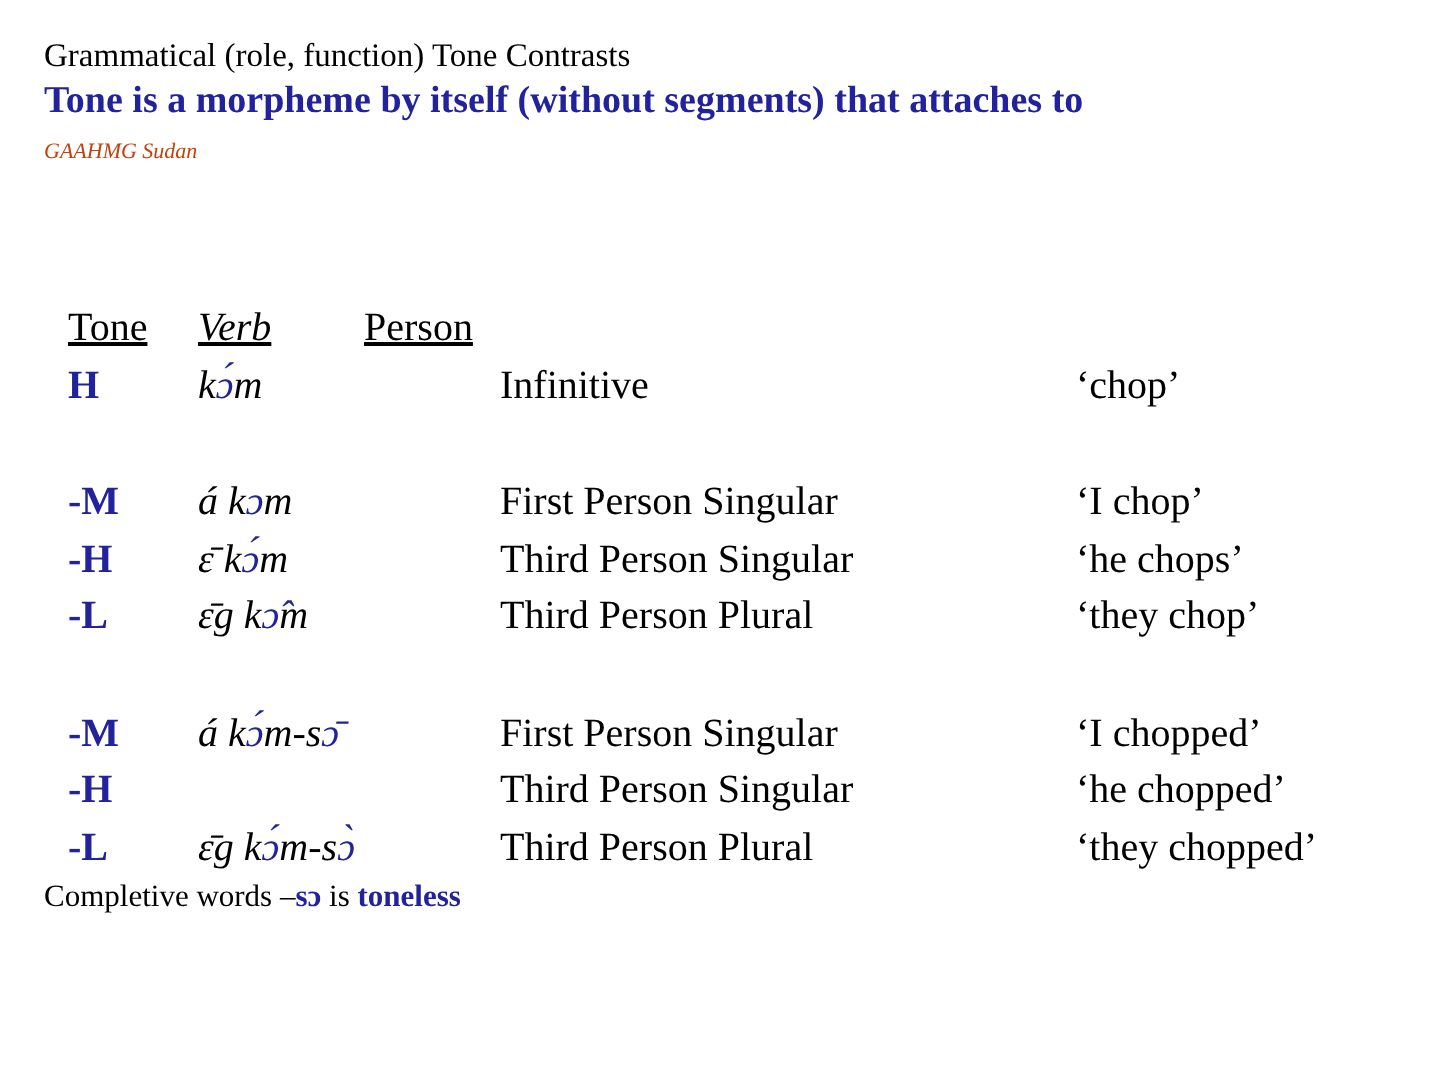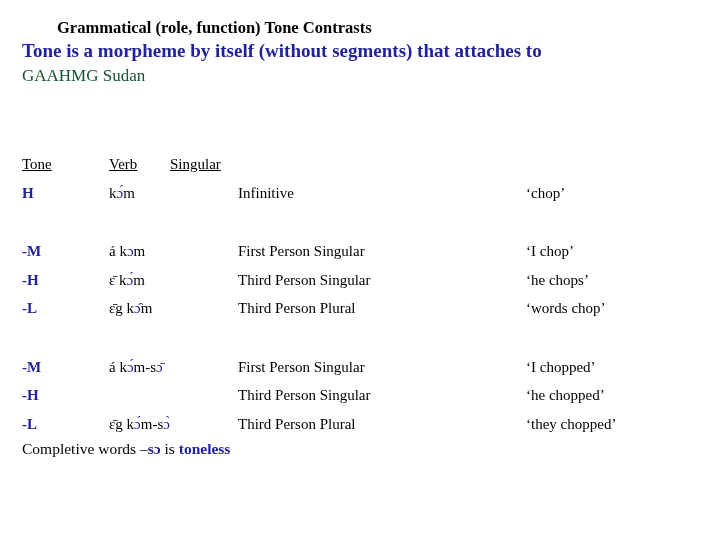--- a/index.html
+++ b/index.html
@@ -23,67 +23,68 @@
 
   
   .heading {
     position: absolute;
     left: 22px;
     top: 17px;
     width: 670px;
   }
   .title-line {
     font-size: 16.5px;
-    font-weight: bold;
+    font-weight: normal;
     line-height: 22px;
     color: #000000;
     white-space: nowrap;
-    margin-left: 35px;
   }
   .subtitle-line {
     font-size: 19px;
     font-weight: bold;
     line-height: 23px;
     color: #22229c;
   }
   .subtitle-line .cont {
     display: block;
     padding-left: 58px;
   }
   .source-line {
-    font-size: 17px;
+    font-size: 11px;
     line-height: 24px;
-    color: #14532d;
+    color: #c2410c;
     margin-top: 2px;
+    font-style: italic;
   }
 
   
   .table {
     position: absolute;
     left: 0px;
     top: 150px;
     width: 720px;
   }
   .row {
     position: relative;
     height: 28.5px;
     white-space: nowrap;
   }
   .spacer {
     height: 30px;
   }
   .cell {
     position: absolute;
     top: 0;
-    font-size: 15px;
+    font-size: 20px;
     line-height: 28.5px;
     color: #000000;
+    margin-left: 12px;
   }
   .c-tone  { left: 22px;  }
-  .c-verb  { left: 109px;  }
+  .c-verb  { left: 87px; font-style: italic;  }
   .c-gram  { left: 170px; }
   .c-gram2 { left: 238px; text-align: center; }
   .c-gloss { left: 526px; }
 
   .hdr {
     text-decoration: underline;
     color: #000000;
     font-weight: normal;
   }
   .tone-lab {
@@ -120,21 +121,21 @@
       <span>Tone is a morpheme by itself (without segments) that attaches to</span>
     </div>
     <div class="source-line">GAAHMG Sudan</div>
   </div>
 
   <div class="table">
 
     <div class="row">
       <span class="cell c-tone hdr">Tone</span>
       <span class="cell c-verb hdr">Verb</span>
-      <span class="cell c-gram hdr">Singular</span>
+      <span class="cell c-gram hdr">Person</span>
     </div>
 
     <div class="row">
       <span class="cell c-tone tone-lab">H</span>
       <span class="cell c-verb">
         <span></span><span>k</span><span class="blue">ɔ́</span><span>m</span>
       </span>
       <span class="cell c-gram2">Infinitive</span>
       <span class="cell c-gloss">‘chop’</span>
     </div>
@@ -156,21 +157,21 @@
       </span>
       <span class="cell c-gram2">Third Person Singular</span>
       <span class="cell c-gloss">‘he chops’</span>
     </div>
     <div class="row">
       <span class="cell c-tone tone-lab">-L</span>
       <span class="cell c-verb">
         <span>ɛ̄g </span><span>k</span><span class="blue">ɔ̂</span><span>m</span>
       </span>
       <span class="cell c-gram2">Third Person Plural</span>
-      <span class="cell c-gloss">‘words chop’</span>
+      <span class="cell c-gloss">‘they chop’</span>
     </div>
 
     <div class="spacer"></div>
 
     <div class="row">
       <span class="cell c-tone tone-lab">-M</span>
       <span class="cell c-verb">
         <span>á  </span><span>k</span><span class="blue">ɔ́</span><span>m-s</span><span class="blue">ɔ̄</span>
       </span>
       <span class="cell c-gram2">First Person Singular</span>

